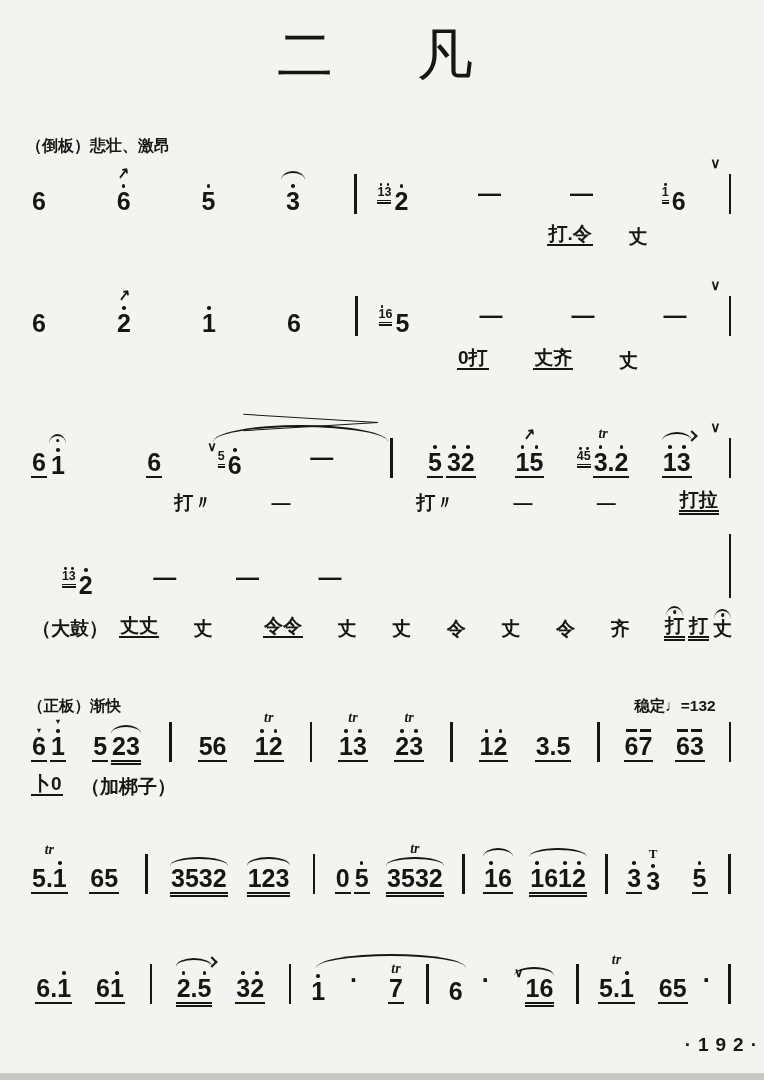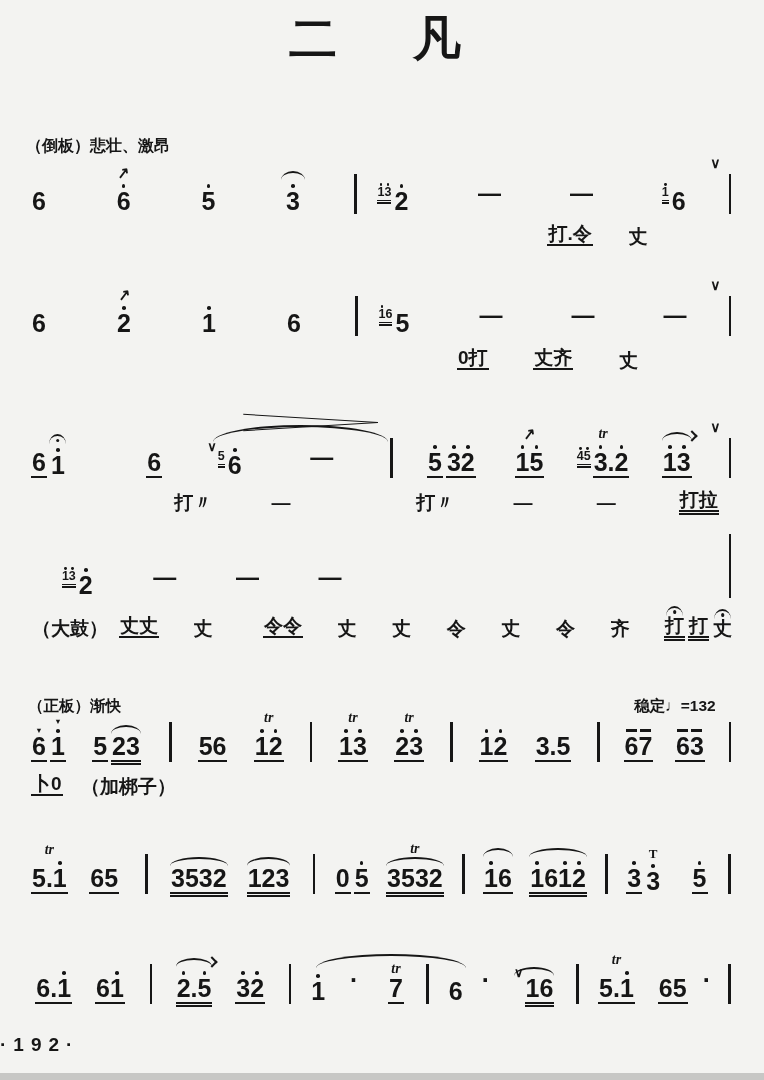--- a/index.html
+++ b/index.html
@@ -1,22 +1,22 @@
 <!DOCTYPE html>
 <html><head>
 <meta charset="utf-8">
 <style>
   :root{ --ink:#161616; }
   html,body{margin:0;padding:0;background:#888;}
   .page{position:relative;width:764px;height:1080px;margin:0 auto;background:#f3f3f1;
         font-family:"Liberation Sans",sans-serif;color:var(--ink);overflow:hidden;}
   .page::after{content:"";position:absolute;left:0;right:0;bottom:0;height:7px;background:#c7c7c5;}
 
-  .title{position:absolute;top:7px;left:0;right:0;text-align:center;
-         font-size:48px;font-weight:700;letter-spacing:14px;}
+  .title{position:absolute;top:18px;left:0;right:0;text-align:center;
+         font-size:56px;font-weight:400;letter-spacing:14px;}
   .keyline{position:absolute;top:84px;left:26px;font-size:21px;font-weight:800;white-space:nowrap;}
   .keynote{display:inline-flex;flex-direction:column;align-items:center;transform:translateY(5px);margin:0 3px;}
   .keynote::after{content:"";width:4px;height:4px;border-radius:50%;background:var(--ink);margin-top:1px;}
   .credit{position:absolute;top:70px;right:28px;font-size:18px;font-weight:800;
           text-align:justify;line-height:1.55;letter-spacing:4px;}
   .seclabel{position:absolute;top:136px;left:26px;font-size:16px;font-weight:800;}
 
   #score .row{position:absolute;left:26px;right:26px;display:flex;align-items:flex-end;}
   .mel{height:46px}.lyr{height:30px}.labs{height:20px}
   #score .row:nth-child(1){top:168px}
@@ -81,21 +81,21 @@
   .cresc-abs::before,.cresc-abs::after{content:"";position:absolute;left:0;top:50%;width:100%;
         border-top:1.7px solid var(--ink);transform-origin:right center;}
   .cresc-abs::before{transform:rotate(3.5deg);}
   .cresc-abs::after{transform:rotate(-3.5deg);}
 
   .barline{width:2.5px;height:40px;background:var(--ink);margin:0 7px;align-self:flex-end;}
   .barline.tall{height:64px;}
   .ndash{font-size:23px;font-weight:800;margin:0 5px 9px;line-height:1;}
   .breath{font-size:14px;font-weight:800;align-self:flex-start;margin:-12px 1px 0 4px;line-height:1;}
 
-  .footer{position:absolute;top:1034px;left:0;right:0;text-align:left;
+  .footer{position:absolute;top:1034px;left:0;right:0;text-align:right;
           font-size:19px;font-weight:800;letter-spacing:7px;}
 </style>
 </head>
 <body>
 
 <div class="page">
   <div class="title">二　凡</div>
   <div class="seclabel">（倒板）悲壮、激昂</div>
   <div id="score">
       <div class="row mel">

